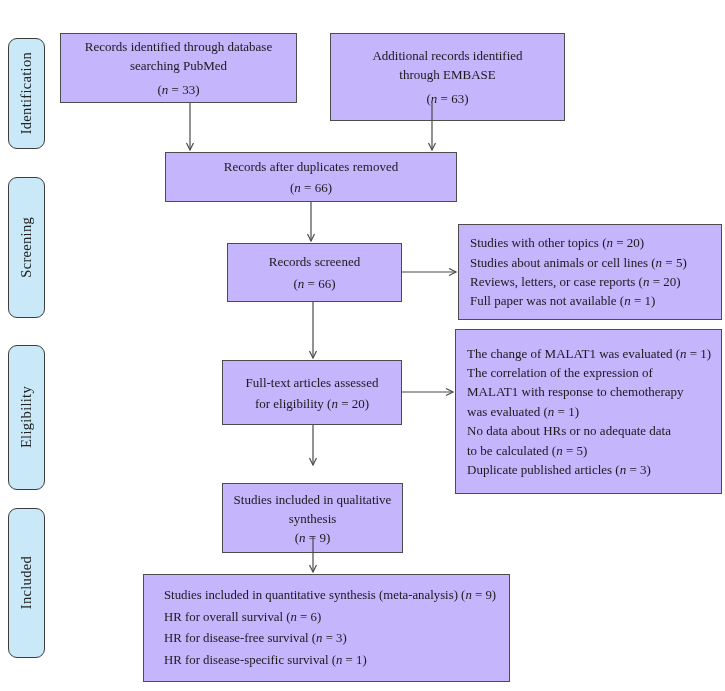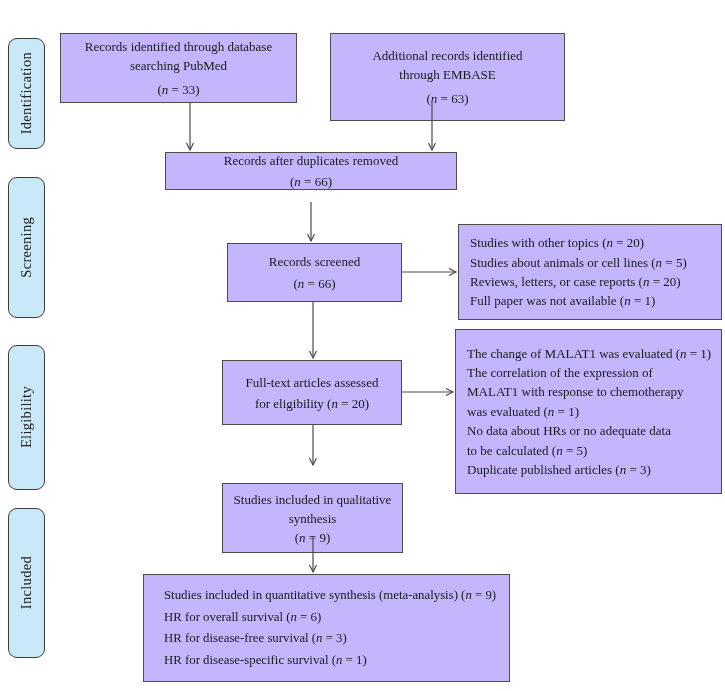--- a/index.html
+++ b/index.html
@@ -94,21 +94,21 @@
     <div class="line">Records identified through database</div>
     <div class="line">searching PubMed</div>
     <div class="line count">(<i>n</i> = 33)</div>
   </div>
   <div class="fbox center" style="left:330px;top:33px;width:235px;height:88px;">
     <div class="line">Additional records identified</div>
     <div class="line">through EMBASE</div>
     <div class="line count">(<i>n</i> = 63)</div>
   </div>
 
-  <div class="fbox center" style="left:165px;top:152px;width:292px;height:38px;">
+  <div class="fbox center" style="left:165px;top:152px;width:292px;height:50px;">
     <div class="line">Records after duplicates removed</div>
     <div class="line count" style="margin-top:2px;">(<i>n</i> = 66)</div>
   </div>
 
   <div class="fbox center" style="left:227px;top:243px;width:175px;height:59px;">
     <div class="line">Records screened</div>
     <div class="line count" style="margin-top:3px;">(<i>n</i> = 66)</div>
   </div>
   <div class="fbox leftalign excl" style="left:458px;top:224px;width:264px;height:96px;">
     <div class="line">Studies with other topics (<i>n</i> = 20)</div>

